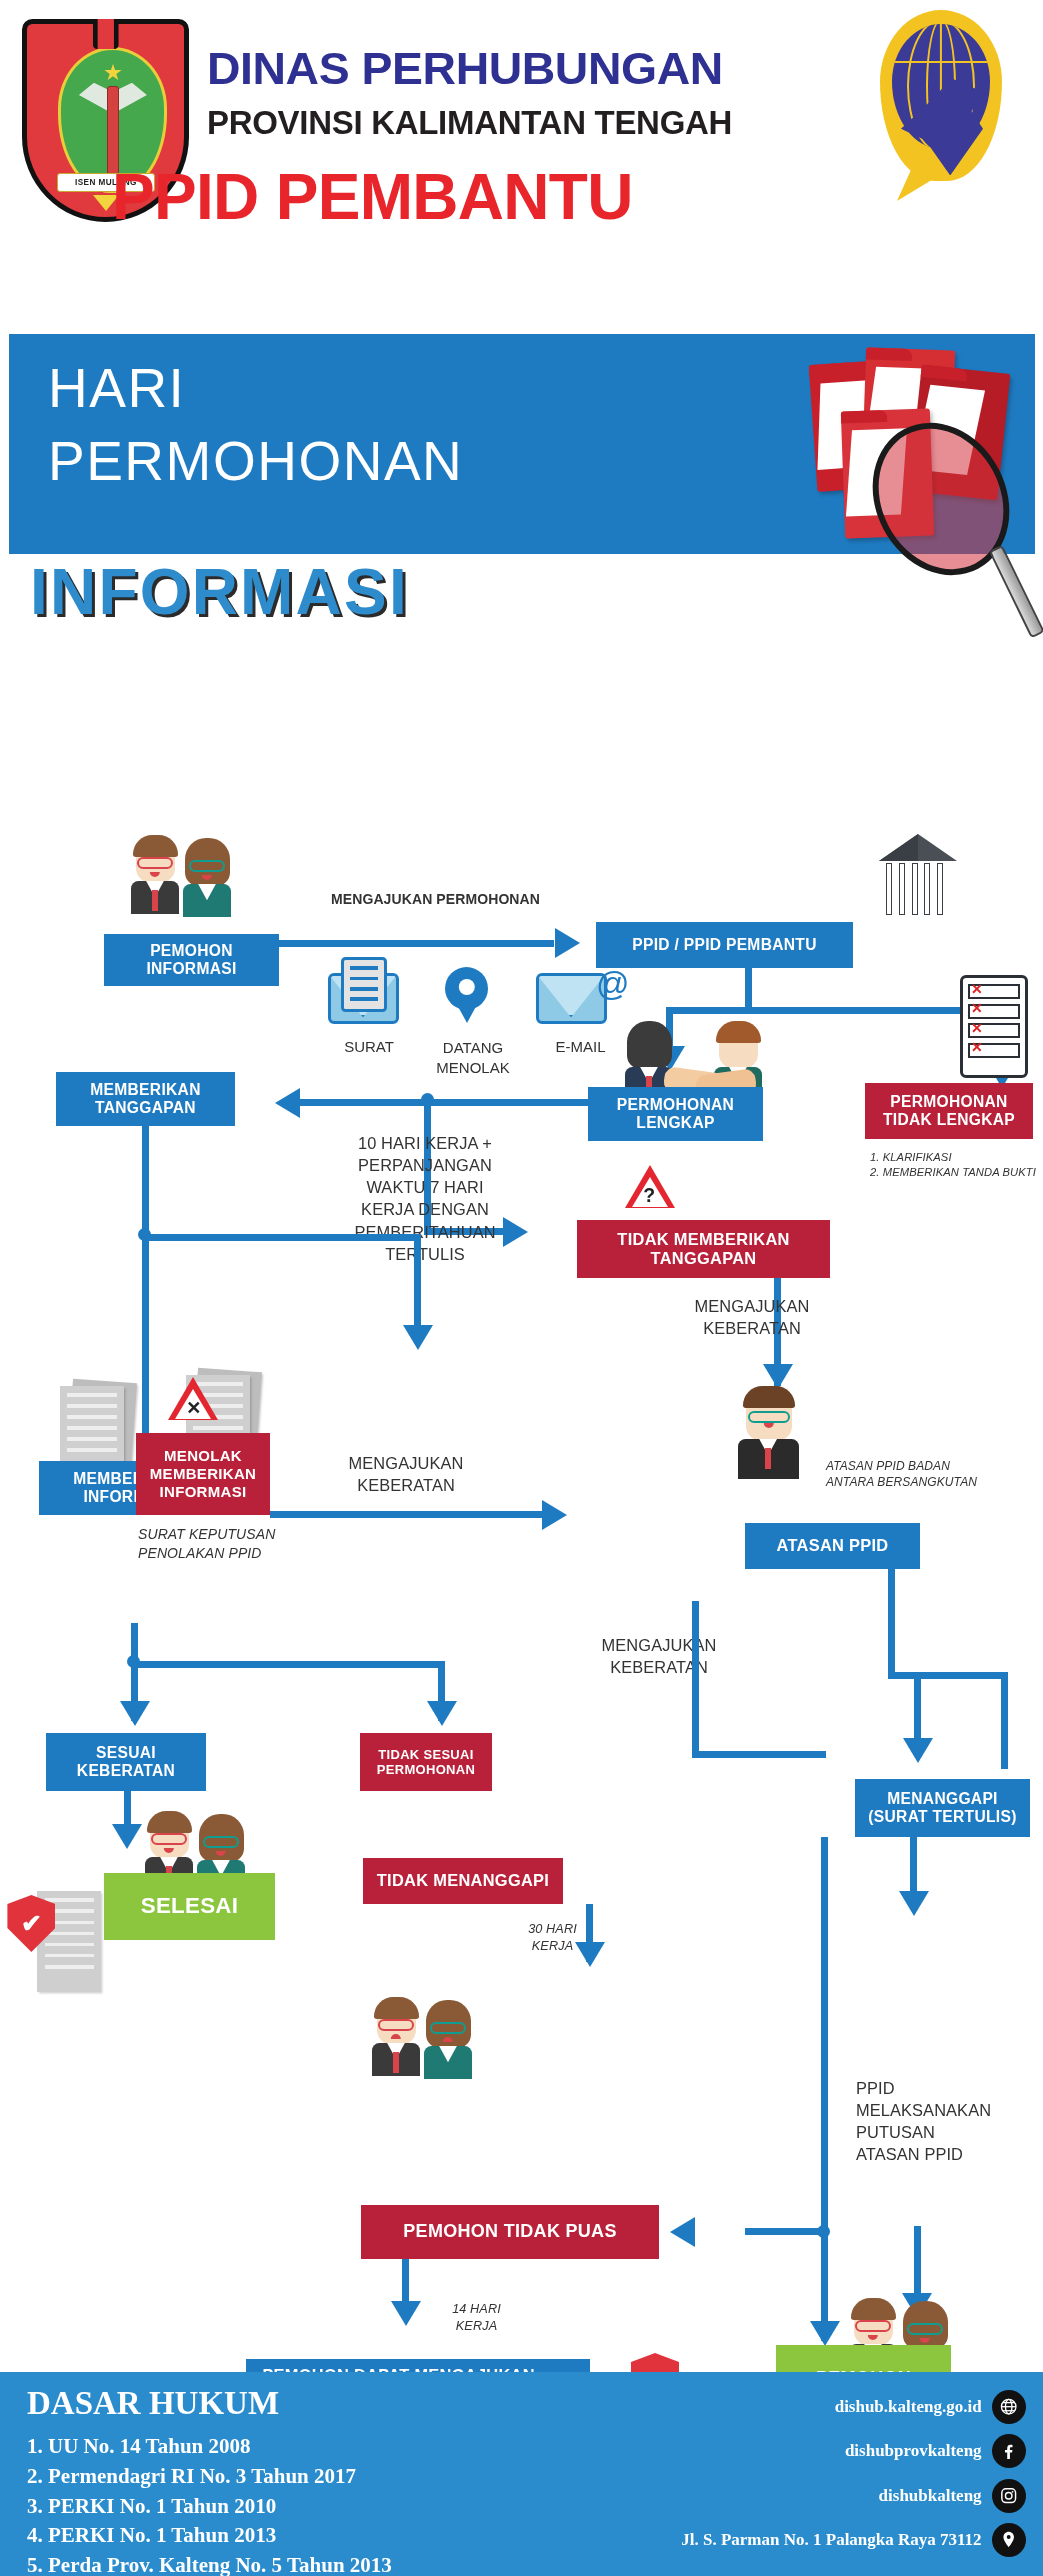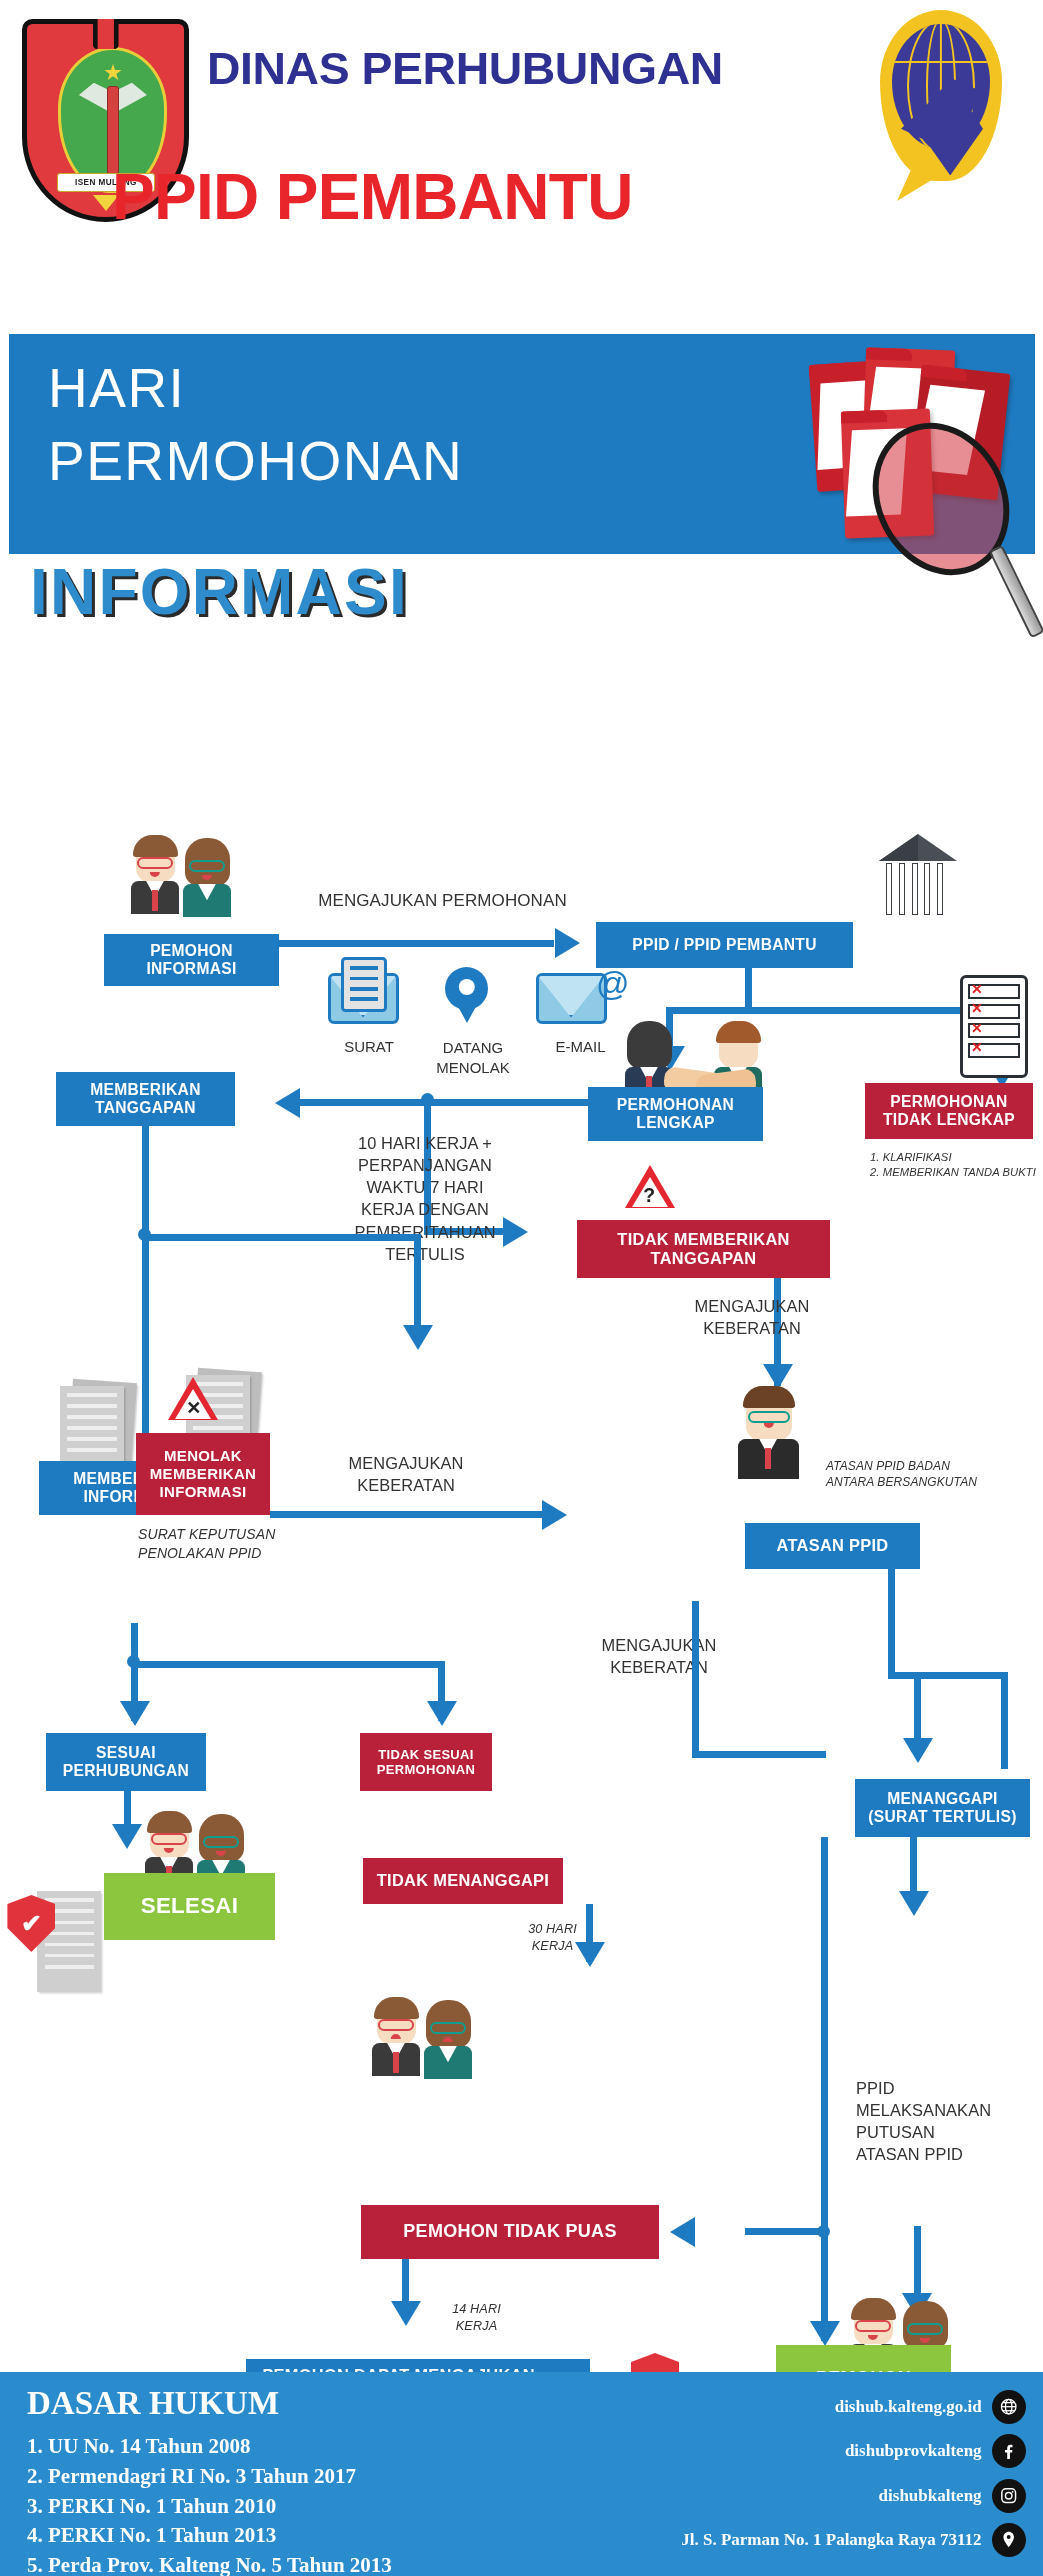--- a/index.html
+++ b/index.html
@@ -325,20 +325,21 @@
           <div class="crest-star">★</div>
           <div class="crest-bird"></div>
           <div class="crest-spear"></div>
         </div>
         <div class="crest-ribbon">ISEN MULANG</div>
         <div class="crest-bottom-chev"></div>
       </div>
     </div>
 
     <div id="hdr-line1">DINAS PERHUBUNGAN</div>
+    <div id="hdr-line2">PROVINSI KALIMANTAN TENGAH</div>
     <div id="hdr-line3">PPID PEMBANTU</div>
 
     <div class="dishub-logo">
       <div class="dl-outer"></div>
       <div class="dl-globe">
         <div class="dl-arc1"></div>
         <div class="dl-arc2"></div>
       </div>
       <div class="dl-bird"></div>
       <div class="dl-tail"></div>
@@ -399,21 +400,21 @@
     </div>
   </div>
 
   <div class="box blue" style="left:104px; top:934px; width:175px; height:52px; font-size:15.6px;">
     <span style="white-space:pre-line">PEMOHON
 INFORMASI</span>
   </div>
 
   <div class="ln" style="left:279px; top:940px; width:275px; height:6.7px;"></div>
   <div class="ar-right" style="left:555px; top:928px;"></div>
-  <div class="label" style="left:316px; top:890px; width:253px; font-size:17px;">MENGAJUKAN PERMOHONAN</div>
+  <div class="label" style="left:309px; top:890px; width:253px; font-size:14px;font-weight:bold;">MENGAJUKAN PERMOHONAN</div>
 
   <div class="box blue" style="left:596px; top:922px; width:257px; height:46px; font-size:15.6px;">
     <span>PPID / PPID PEMBANTU</span>
   </div>
 
   <div class="ic" style="left:328px; top:955px; width:82px;">
     <div class="env"></div>
     <div class="clip">
         <div class="l"></div>
         <div class="l"></div>
@@ -602,21 +603,21 @@
   <div class="ln" style="left:692px; top:1601px; width:6.7px; height:156px;"></div>
   <div class="ln" style="left:692px; top:1751px; width:134px; height:6.7px;"></div>
 
   <div class="box red" style="left:360px; top:1733px; width:132px; height:58px; font-size:13px;">
     <span style="white-space:pre-line">TIDAK SESUAI
 PERMOHONAN</span>
   </div>
 
   <div class="box blue" style="left:46px; top:1733px; width:160px; height:58px; font-size:15.6px;">
     <span style="white-space:pre-line">SESUAI
-PERHUBUNGAN</span>
+KEBERATAN</span>
   </div>
 
   <div class="ln" style="left:124px; top:1791px; width:6.7px; height:45px;"></div>
   <div class="ar-down" style="left:112px; top:1824px;"></div>
 
   <div class="ln" style="left:888px; top:1569px; width:6.7px; height:108px;"></div>
   <div class="ln" style="left:888px; top:1672px; width:119px; height:6.7px;"></div>
   <div class="ln" style="left:1001px; top:1672px; width:6.7px; height:97px;"></div>
   <div class="ar-down" style="left:903px; top:1738px;"></div>
   <div class="ln" style="left:914px; top:1672px; width:6.7px; height:71px;"></div>

